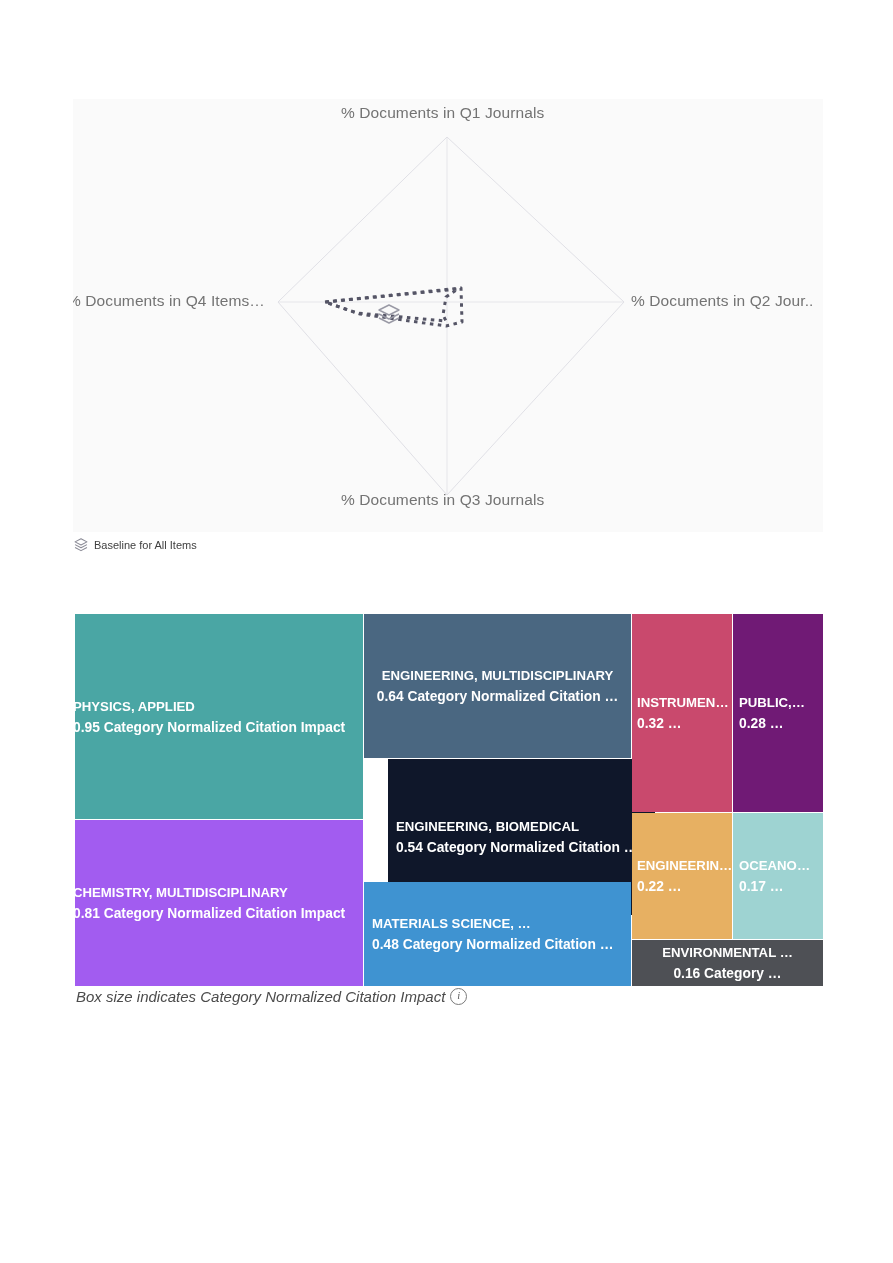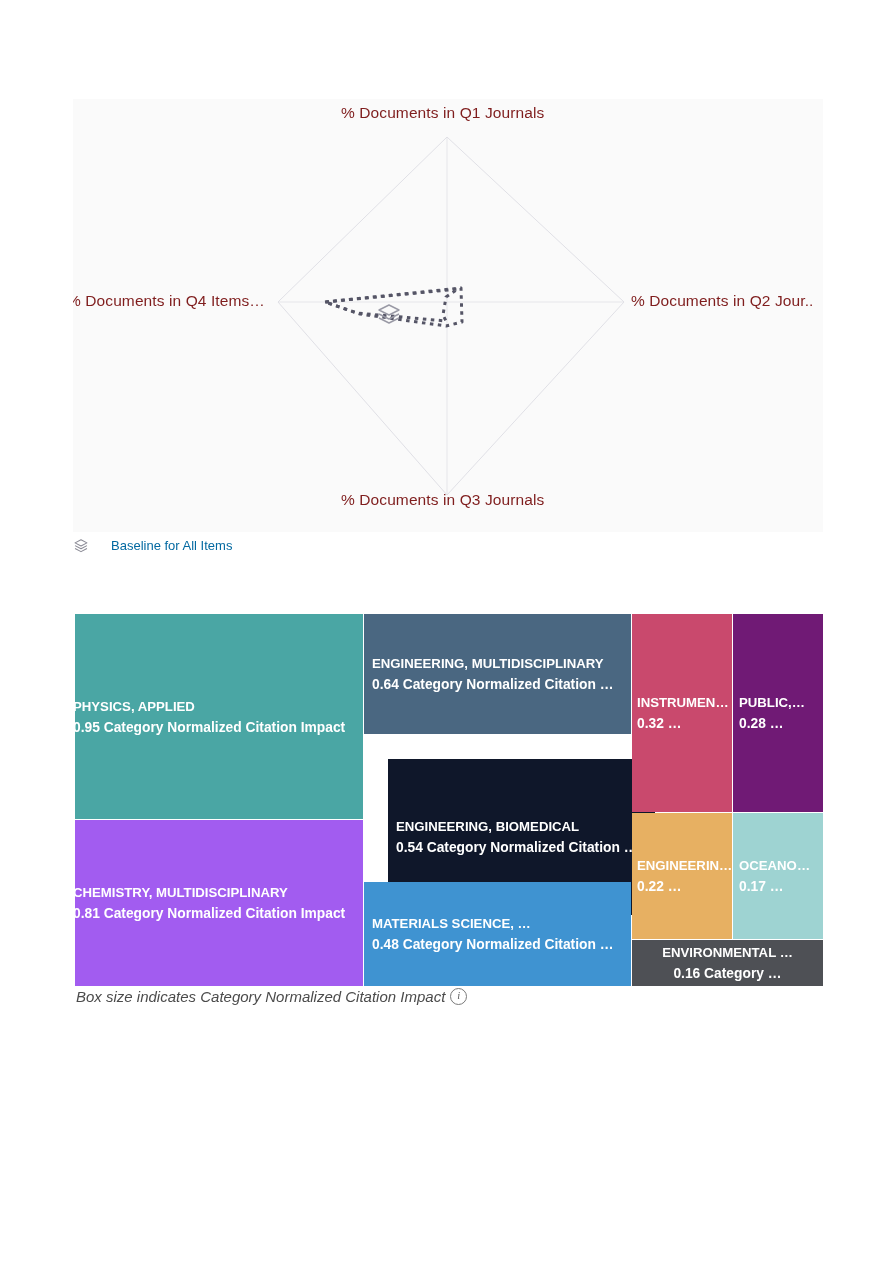--- a/index.html
+++ b/index.html
@@ -30,21 +30,21 @@
     left: 0;
     top: 0;
     width: 750px;
     height: 433px;
     overflow: visible;
   }
   .axis-label {
     position: absolute;
     font-family: "Liberation Sans", sans-serif;
     font-size: 15.5px;
-    color: #7f1d1d;
+    color: #737373;
     white-space: nowrap;
     letter-spacing: 0.1px;
   }
   #radar-label-q1 {
     left: 268px;
     top: 5px;
   }
   #radar-label-q3 {
     left: 268px;
     top: 392px;
@@ -62,24 +62,23 @@
   #radar-legend {
     position: absolute;
     left: 74px;
     top: 538px;
     display: flex;
     align-items: center;
     gap: 6px;
   }
   #radar-legend .legend-text {
     font-family: "Liberation Sans", sans-serif;
-    font-size: 13px;
-    color: #0369a1;
-    white-space: nowrap;
-    margin-left: 17px;
+    font-size: 11px;
+    color: #404040;
+    white-space: nowrap;
   }
   .layers-glyph {
     display: inline-block;
     width: 14px;
     height: 14px;
     line-height: 0;
   }
 
   
   #treemap {
@@ -212,21 +211,21 @@
     </div>
   </div>
 
   <div class="tile mid bleed" style="left:0px; top:206px; width:288px; height:166px; background:#a25cf0;">
     <div class="tile-inner">
       <div class="tile-name">CHEMISTRY, MULTIDISCIPLINARY</div>
       <div class="tile-value">0.81 Category Normalized Citation Impact</div>
     </div>
   </div>
 
-  <div class="tile mid" style="left:289px; top:0px; width:267px; height:120px; background:#4a6781;">
+  <div class="tile mid" style="left:289px; top:0px; width:267px; height:144px; background:#4a6781;text-align:center;">
     <div class="tile-inner">
       <div class="tile-name">ENGINEERING, MULTIDISCIPLINARY</div>
       <div class="tile-value">0.64 Category Normalized Citation …</div>
     </div>
   </div>
 
   <div class="tile mid" style="left:289px; top:145px; width:267px; height:156px; background:#0f172a;margin-left:24px;">
     <div class="tile-inner">
       <div class="tile-name">ENGINEERING, BIOMEDICAL</div>
       <div class="tile-value">0.54 Category Normalized Citation …</div>

